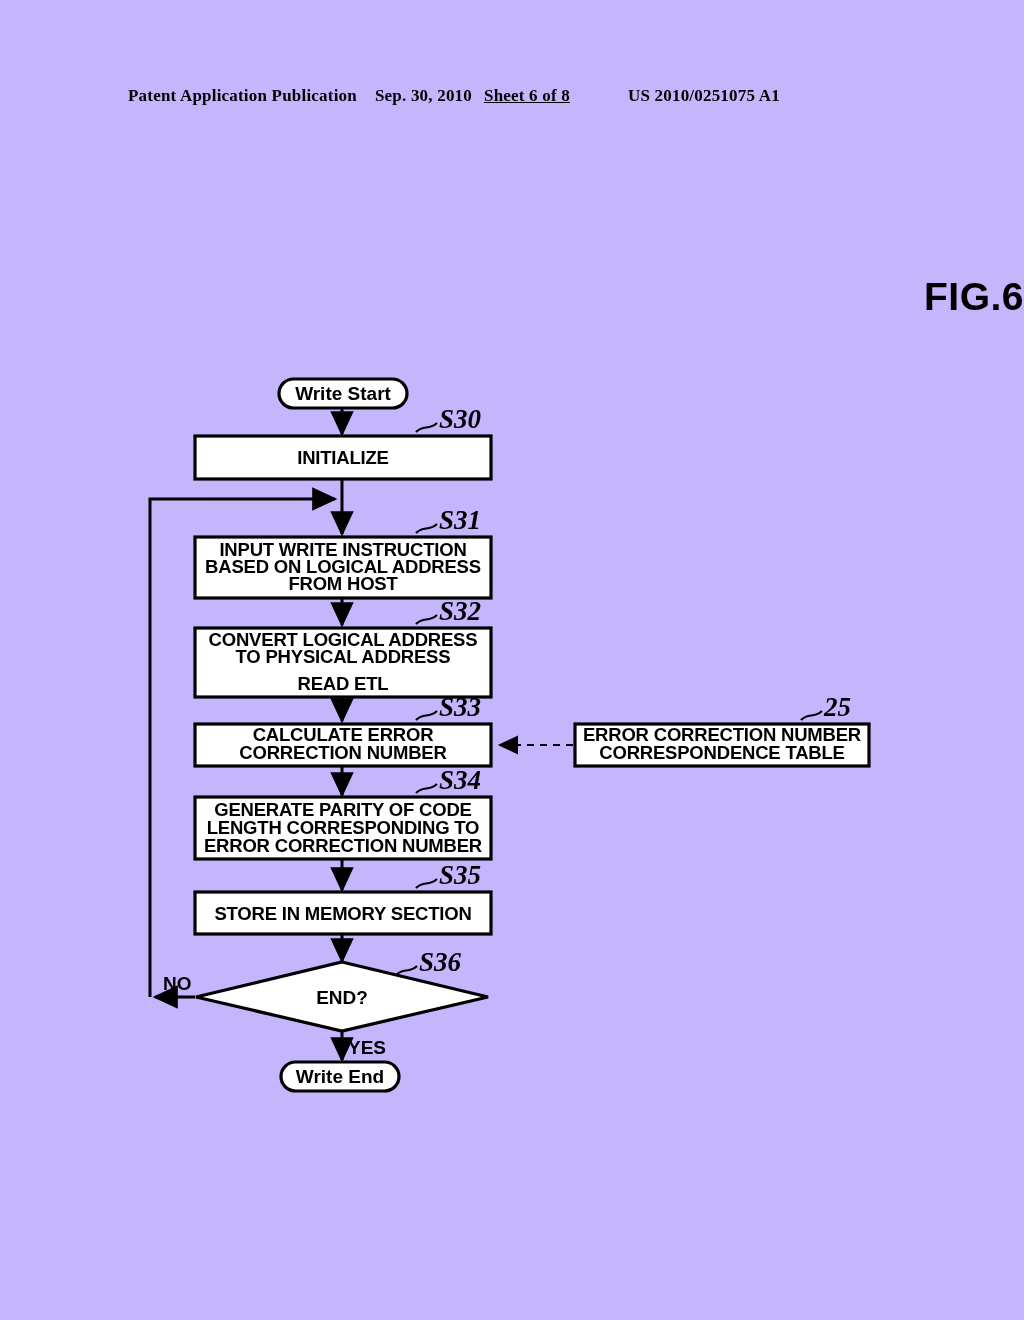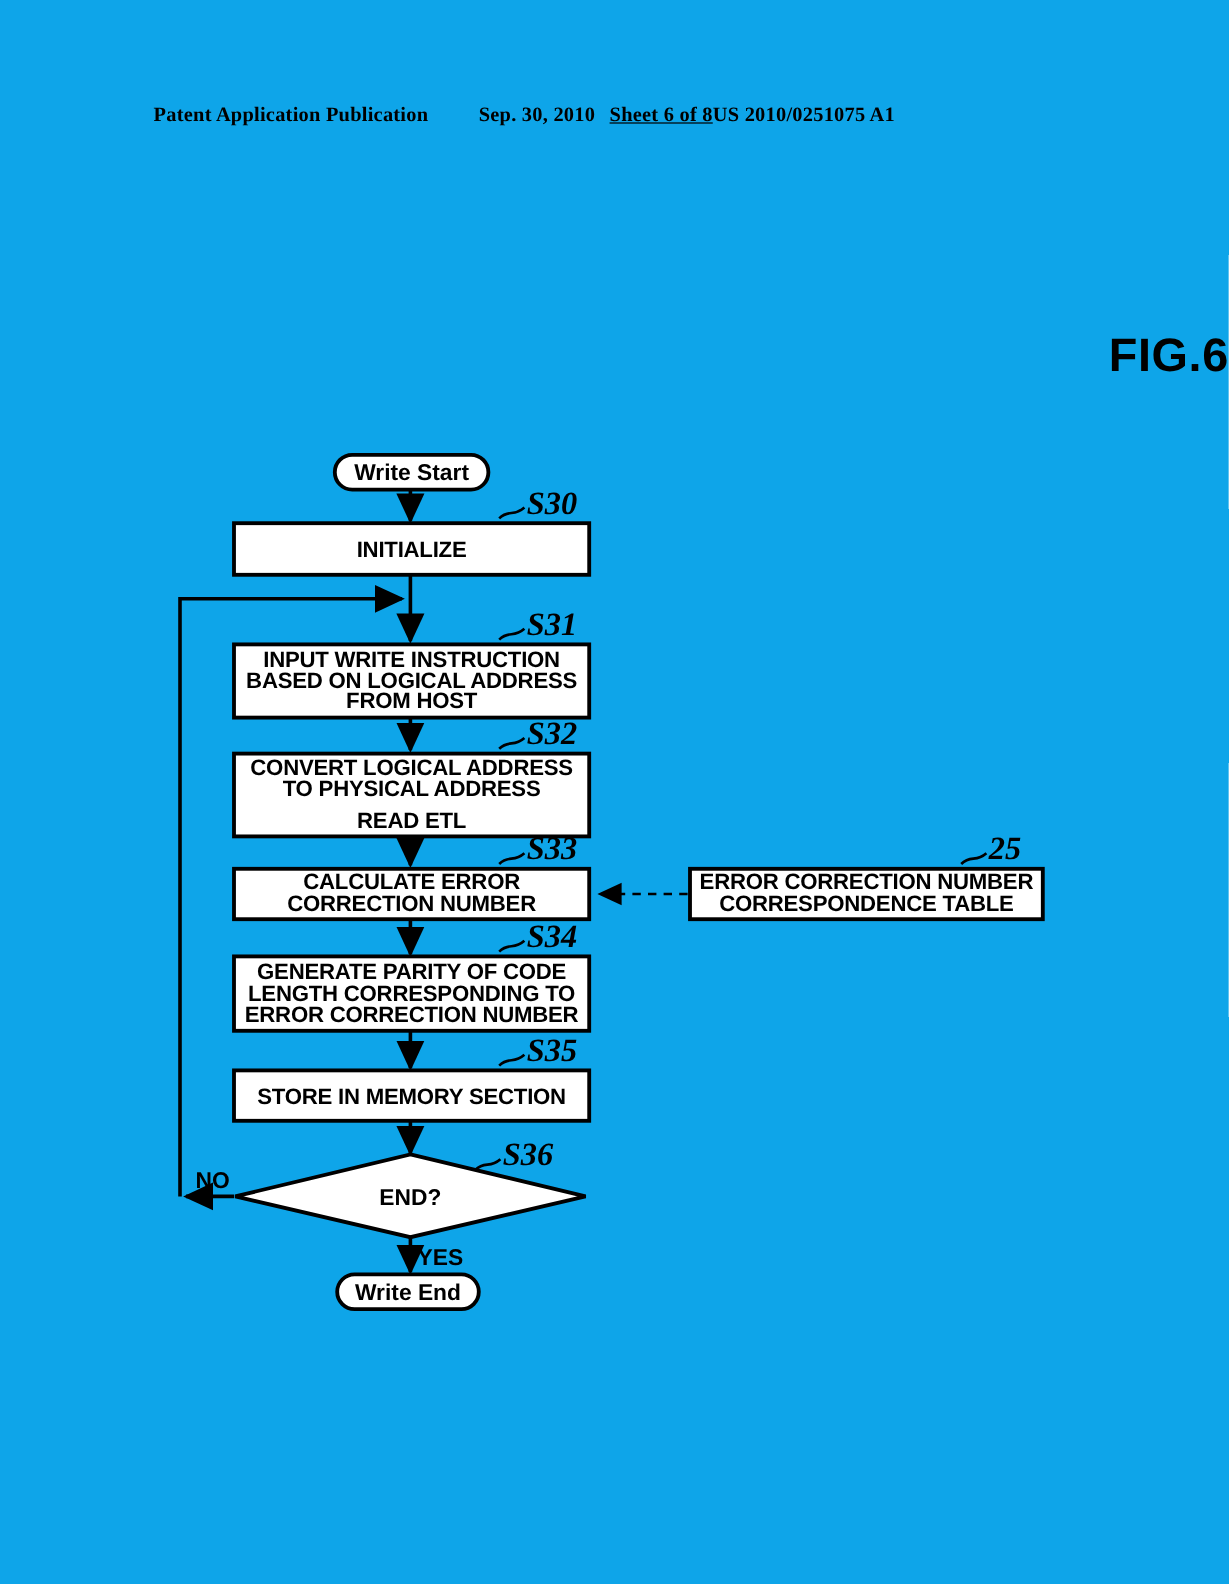--- a/index.html
+++ b/index.html
@@ -11,40 +11,40 @@
     width: 1024px;
     height: 1320px;
     position: relative;
     font-family: "Liberation Sans", sans-serif;
     color: #000000;
     overflow: hidden;
   }
   .page {
     position: absolute;
     inset: 0;
-    background: #0ea5e9;
+    background: #c4b5fd;
   }
   
   .pub-header {
     position: absolute;
     top: 86px;
     left: 128px;
     width: 768px;
     display: flex;
     align-items: baseline;
     font-family: "Liberation Serif", serif;
     font-weight: bold;
     font-size: 17px;
     letter-spacing: 0.2px;
     white-space: nowrap;
   }
   .pub-header .h-pub { flex: 0 0 auto; }
-  .pub-header .h-date { flex: 0 0 auto; margin-left: 42px; }
+  .pub-header .h-date { flex: 0 0 auto; margin-left: 18px; }
   .pub-header .h-sheet { flex: 0 0 auto; margin-left: 12px; text-decoration: underline; }
-  .pub-header .h-patno { flex: 0 0 auto; }
+  .pub-header .h-patno { flex: 0 0 auto; margin-left: 58px; }
 
   
   .fig-title {
     position: absolute;
     top: 275px;
     left: 0;
     width: 1024px;
     text-align: right;
     font-family: "Liberation Sans", sans-serif;
     font-weight: bold;

